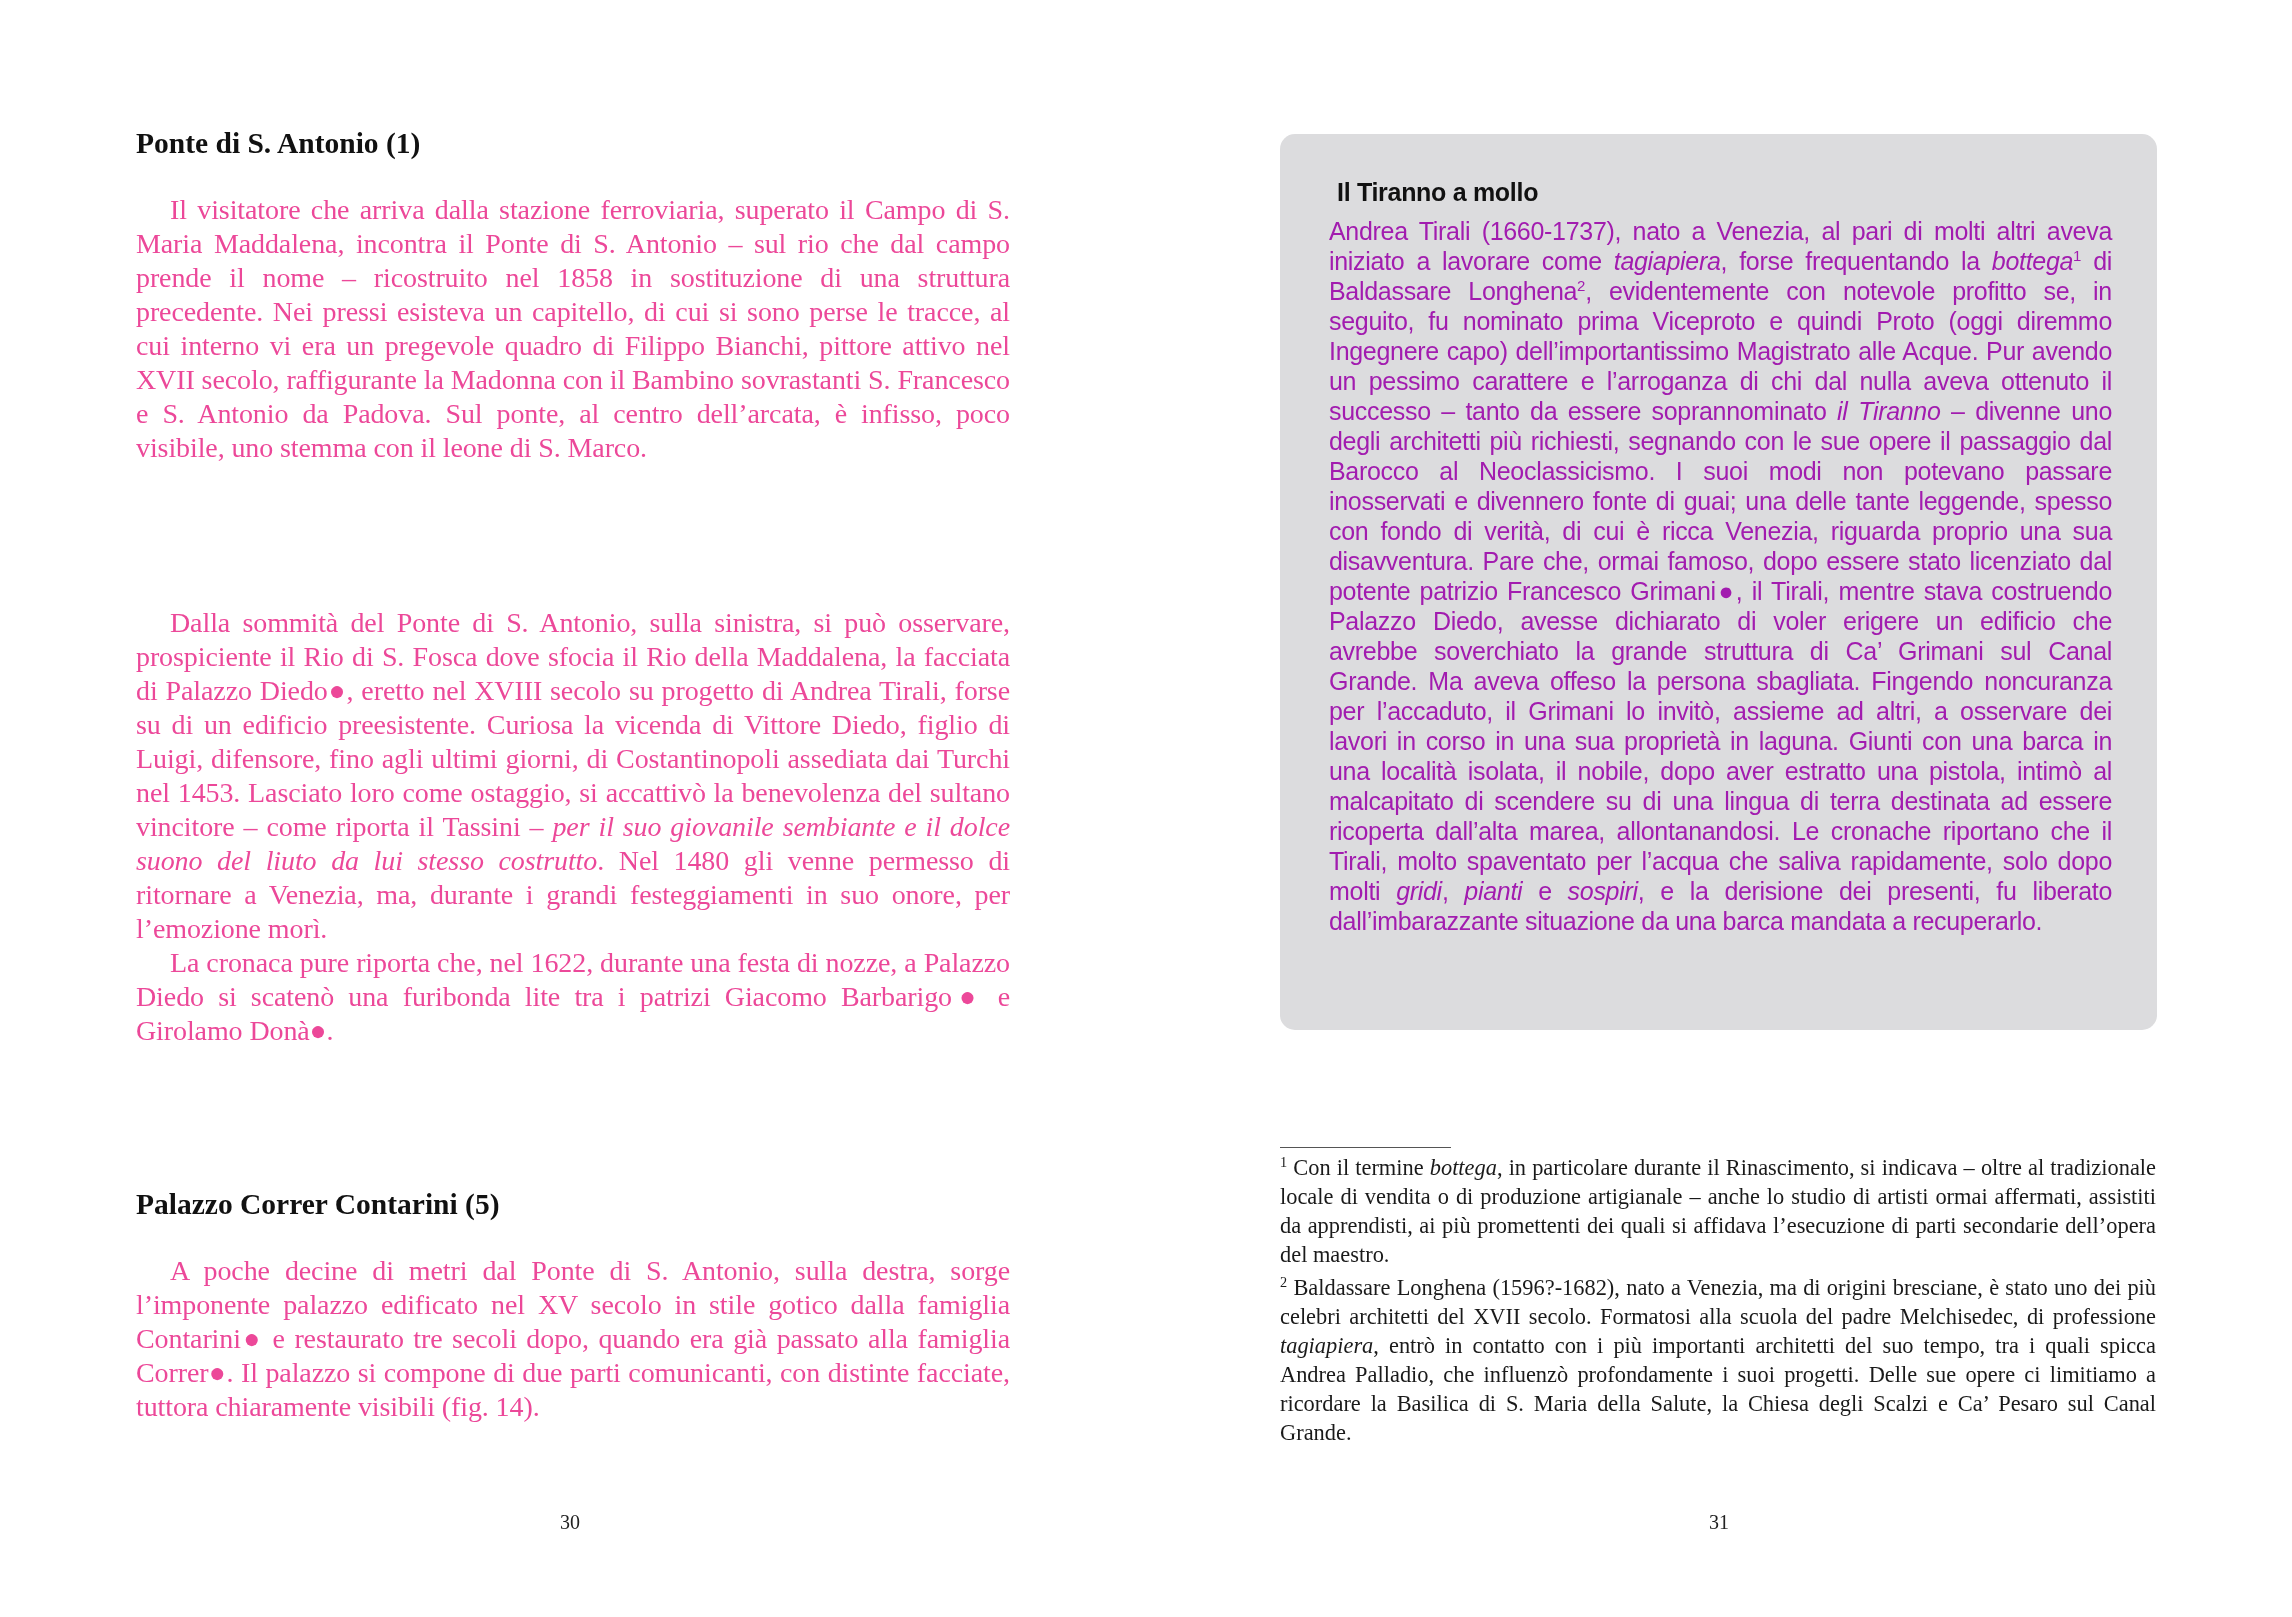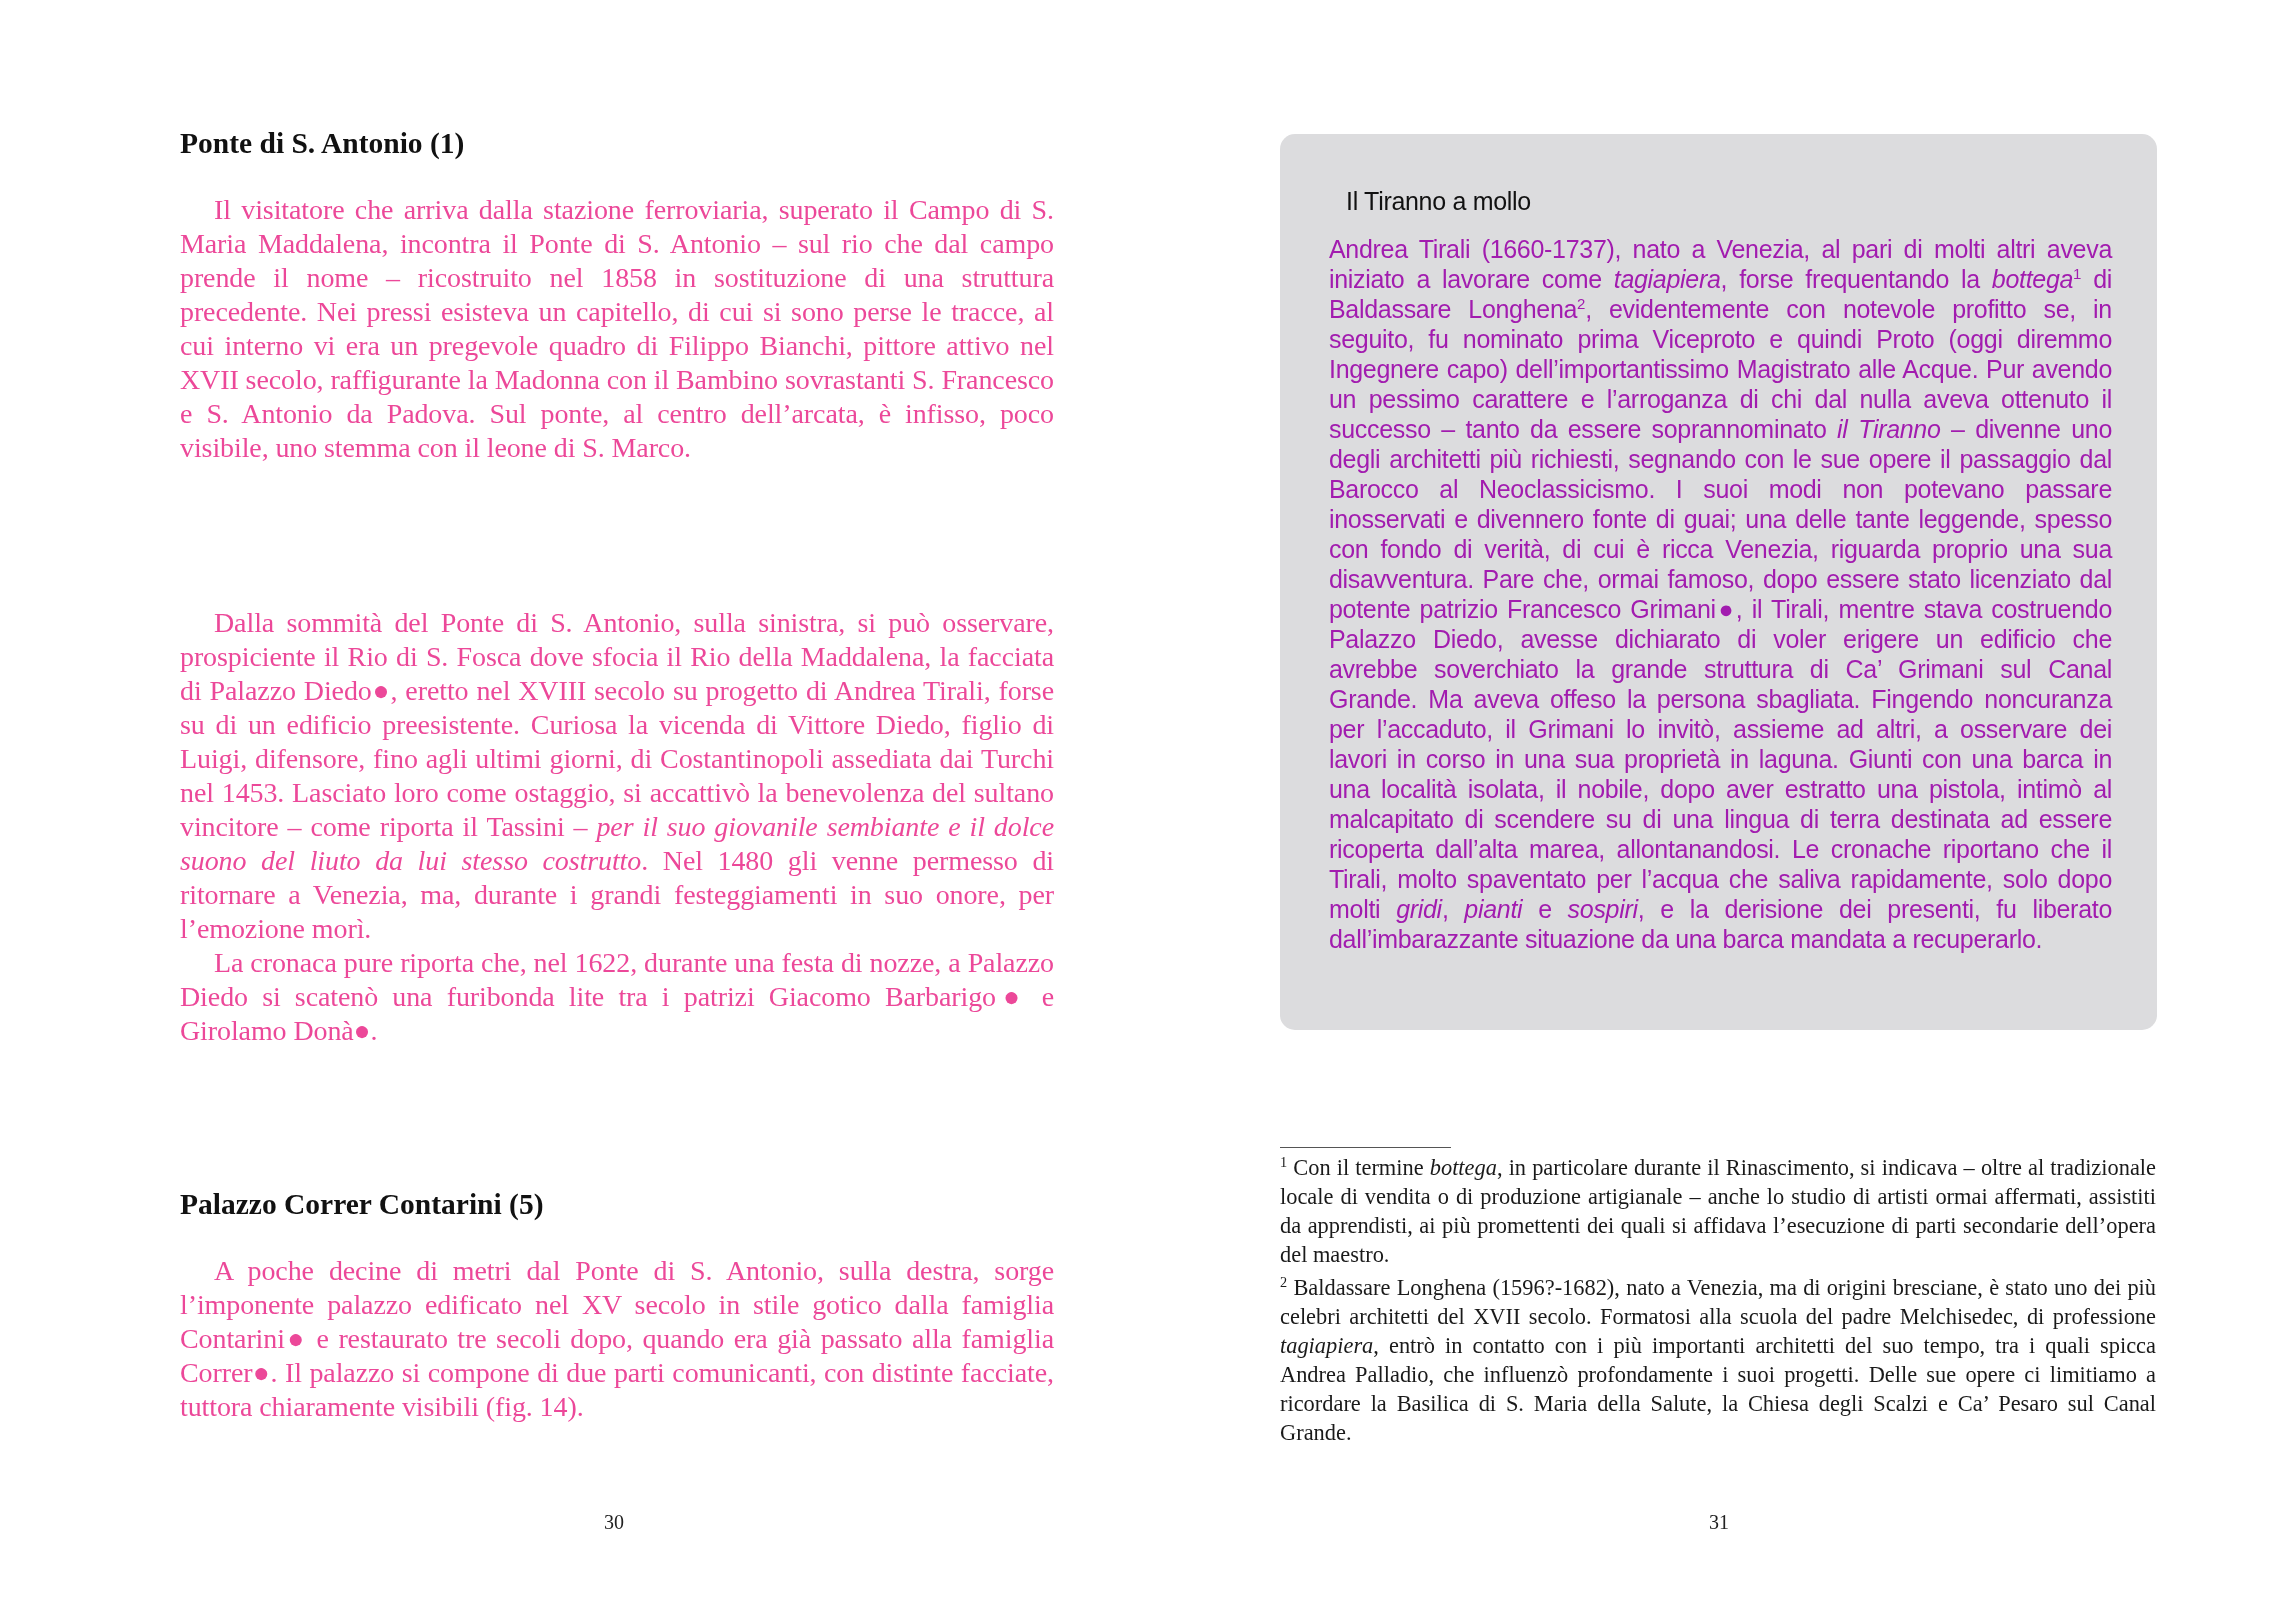--- a/index.html
+++ b/index.html
@@ -1,18 +1,18 @@
 <!DOCTYPE html>
 <html style="font-size:15px"><head>
 <meta charset="utf-8">
 <style>
   html, body { margin:0; padding:0; background:#ffffff; }
   body { width:2292px; height:1618px; position:relative; overflow:hidden; color:#111; }
 
-  .page { position:absolute; top:0; height:1326px;margin-left:44px; }
+  .page { position:absolute; top:0; height:1326px; }
   .page-left { left:0; width:1146px; }
 
   .col-left { position:absolute; left:136px; width:874px; top:0; }
   .section { position:absolute; left:0; width:874px; }
   .sec-heading {
     font-family: "Liberation Serif", "DejaVu Serif", serif;
     font-weight:bold; font-size:29.5px; line-height:34px; margin:0; color:#111;
   }
   .sec-body {
     font-family: "Liberation Serif", "DejaVu Serif", serif;
@@ -26,22 +26,22 @@
     position:absolute; top:1508px; font-family:"Liberation Serif","DejaVu Serif",serif;
     font-size:20px; line-height:28.5px; color:#222;
   }
 
   .box {
     position:absolute; left:1280px; top:134px; width:877px; height:896px;
     background:#dcdcde; border-radius:15px; box-sizing:border-box;
     padding:36px 45px 0 49px;
   }
   .box-title {
-    font-family:"Liberation Sans","DejaVu Sans",sans-serif; font-weight:normal;
-    font-size:25px; line-height:29.5px; margin:17px; color:#111; letter-spacing:-0.3px;
+    font-family:"Liberation Sans","DejaVu Sans",sans-serif; font-weight:bold;
+    font-size:25px; line-height:29.5px; margin:8px; color:#111; letter-spacing:-0.3px;
   }
   .box-body {
     font-family:"Liberation Sans","DejaVu Sans",sans-serif;
     font-size:25px; line-height:30px; text-align:justify; margin:0; color:#a21caf;
     letter-spacing:-0.3px;
   }
   .box-body em { font-style:italic; }
   sup { font-size:60%; line-height:0; vertical-align:super; }
 
   .fn-rule { position:absolute; left:1280px; top:1147px; width:171px; height:0; border-top:1.4px solid #555; }

